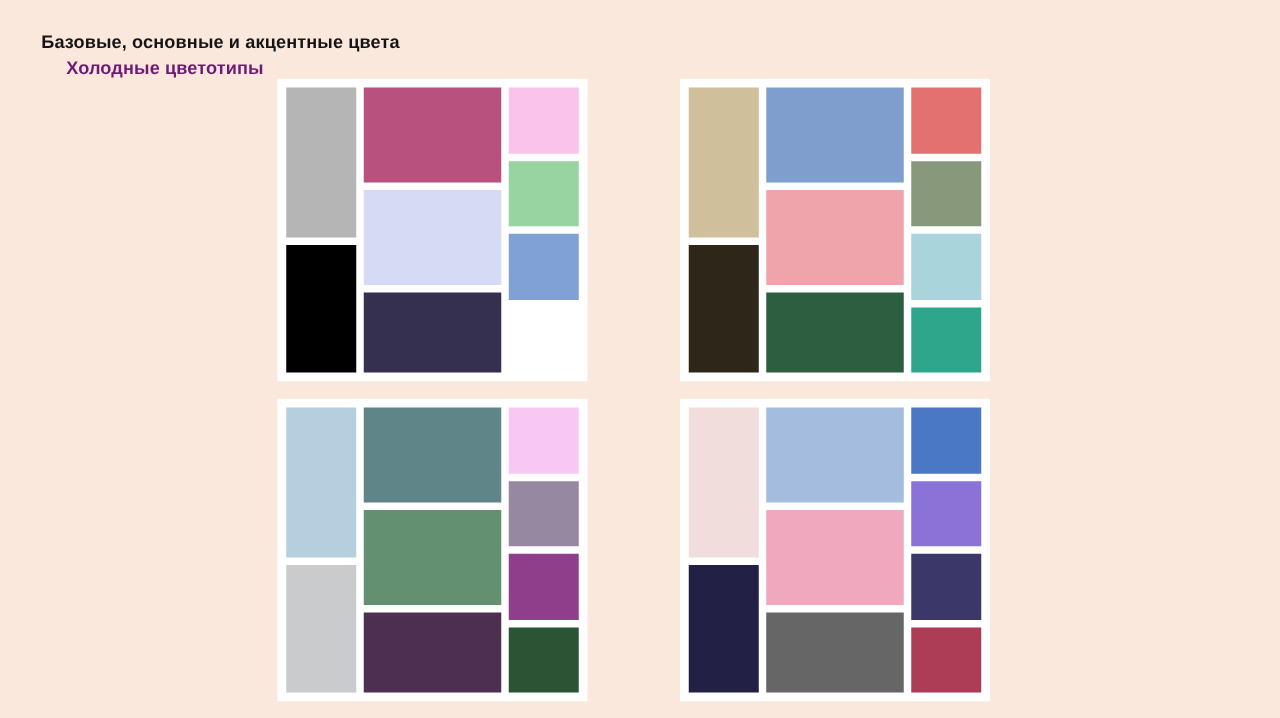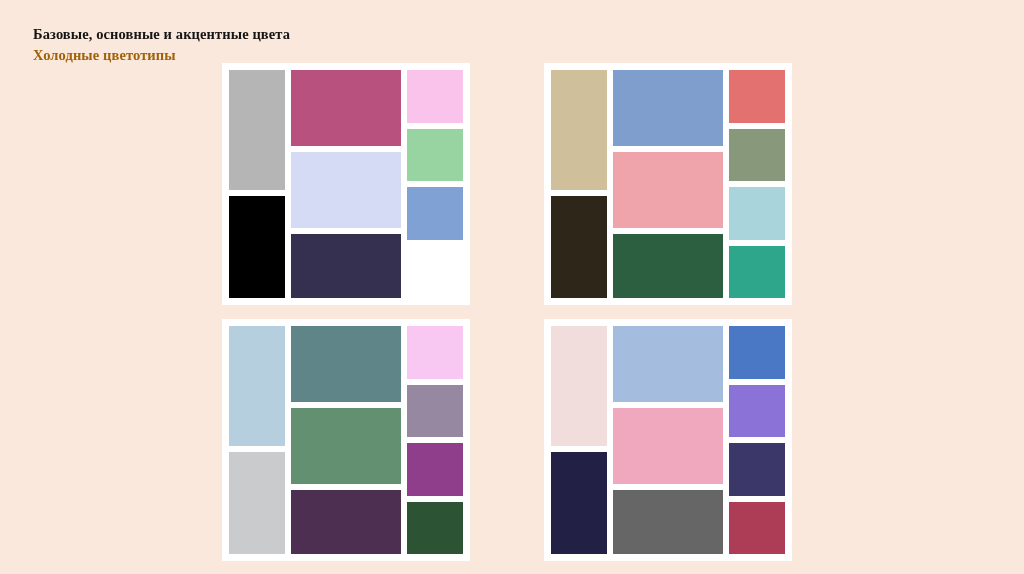--- a/index.html
+++ b/index.html
@@ -1,16 +1,16 @@
 <!DOCTYPE html>
 <html lang="ru"><head>
 <meta charset="utf-8">
 <title>Базовые, основные и акцентные цвета</title>
 <style>
-  * { box-sizing: border-box; font-family: Liberation Serif, serif; }
+  * { box-sizing: border-box; }
   html, body {
     margin: 0;
     padding: 0;
   }
   body {
     width: 1024px;
     height: 574px;
     background: #fae8dc;
     font-family: "Liberation Sans", sans-serif;
     overflow: hidden;
@@ -80,21 +80,21 @@
   .col-main .swatch.m3 { flex: 1 1 auto; }
 
   
   .col-accent .swatch { flex: 1 1 0; }
 </style>
 </head>
 <body style="background: rgb(250, 232, 220);">
 
 <div class="heading-block">
   <div class="heading-line" style="color: rgb(21, 21, 21);">Базовые, основные и акцентные цвета</div>
-  <div class="heading-line" style="color: #a16207;">Холодные цветотипы</div>
+  <div class="heading-line" style="color: #701a75; margin-left: 20px;">Холодные цветотипы</div>
 </div>
 
 <div class="palette-grid">
 
   <div class="palette-card pos-tl" style="background: rgb(255, 255, 255);">
     <div class="col col-base">
       <span class="swatch b1" style="background-color: rgb(181, 181, 181);"></span>
       <span class="swatch b2" style="background-color: rgb(0, 0, 0);"></span>
     </div>
     <div class="col col-main">

